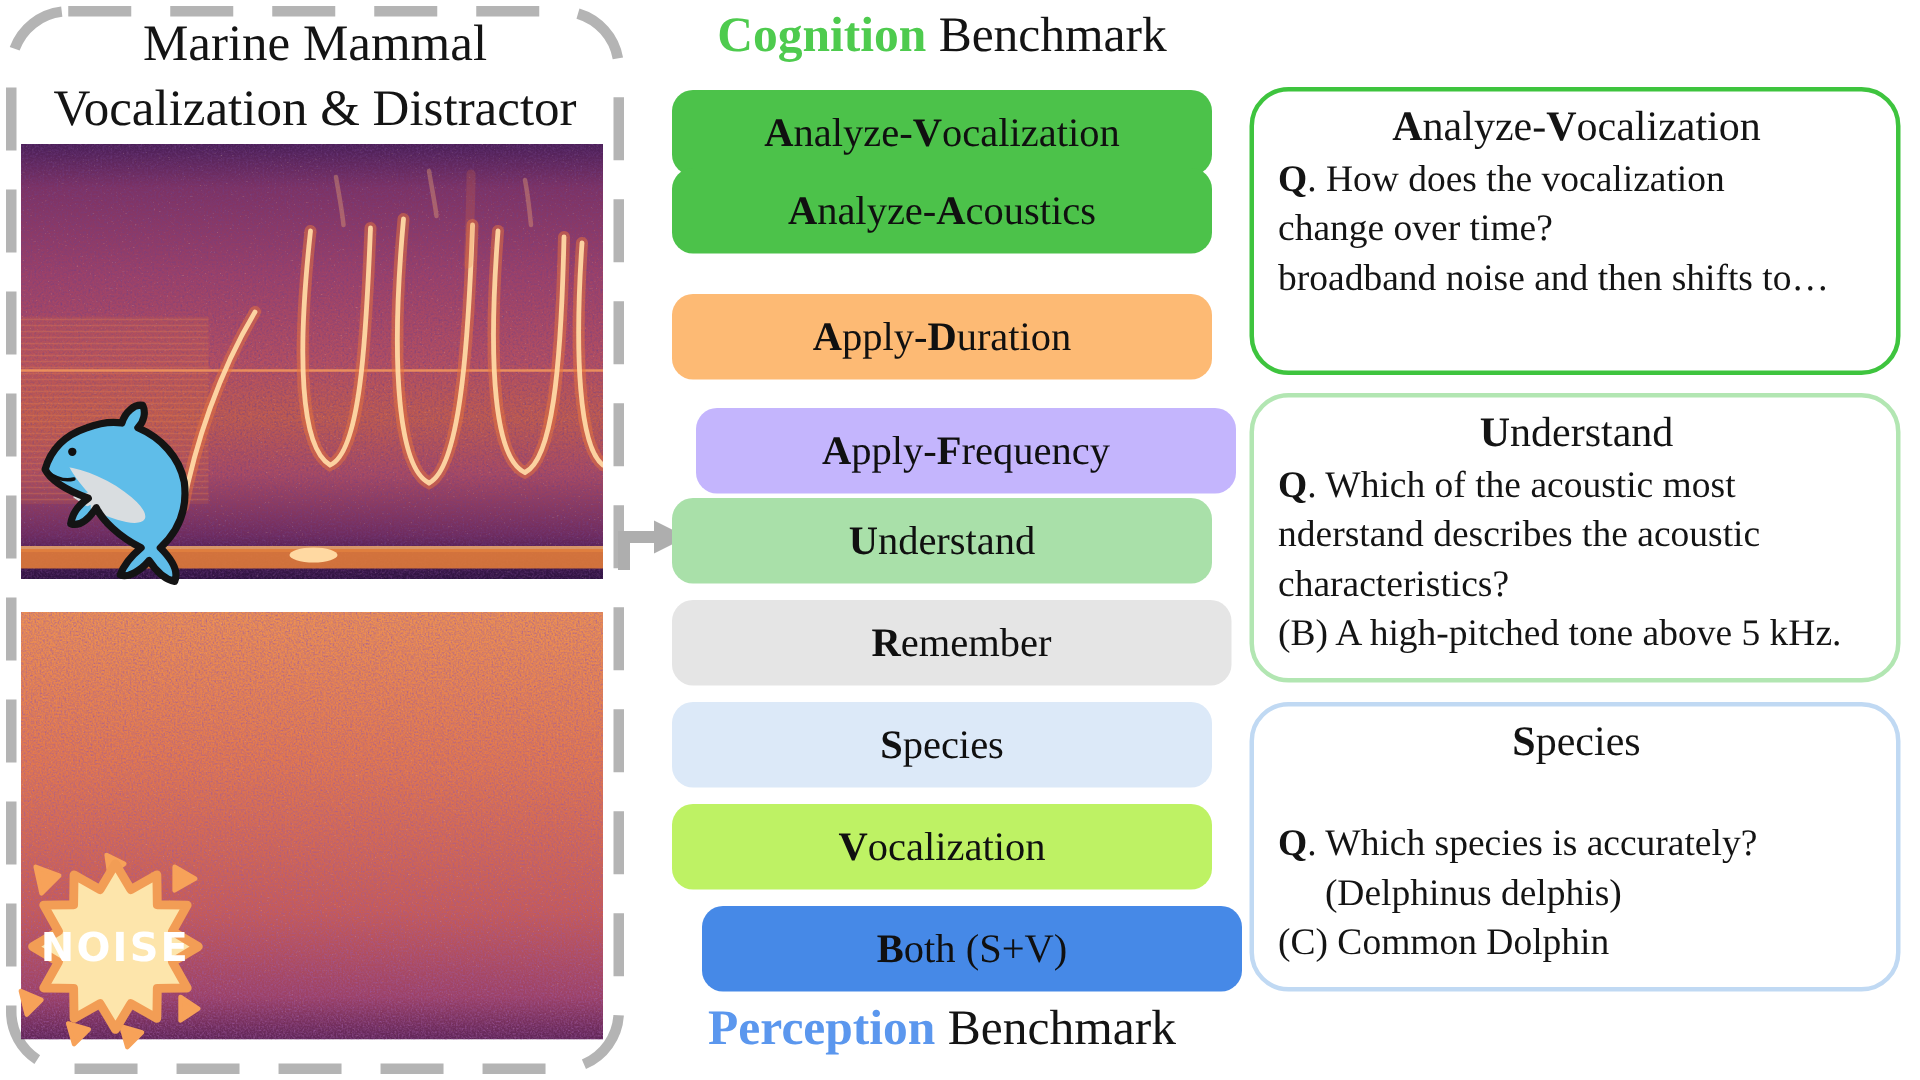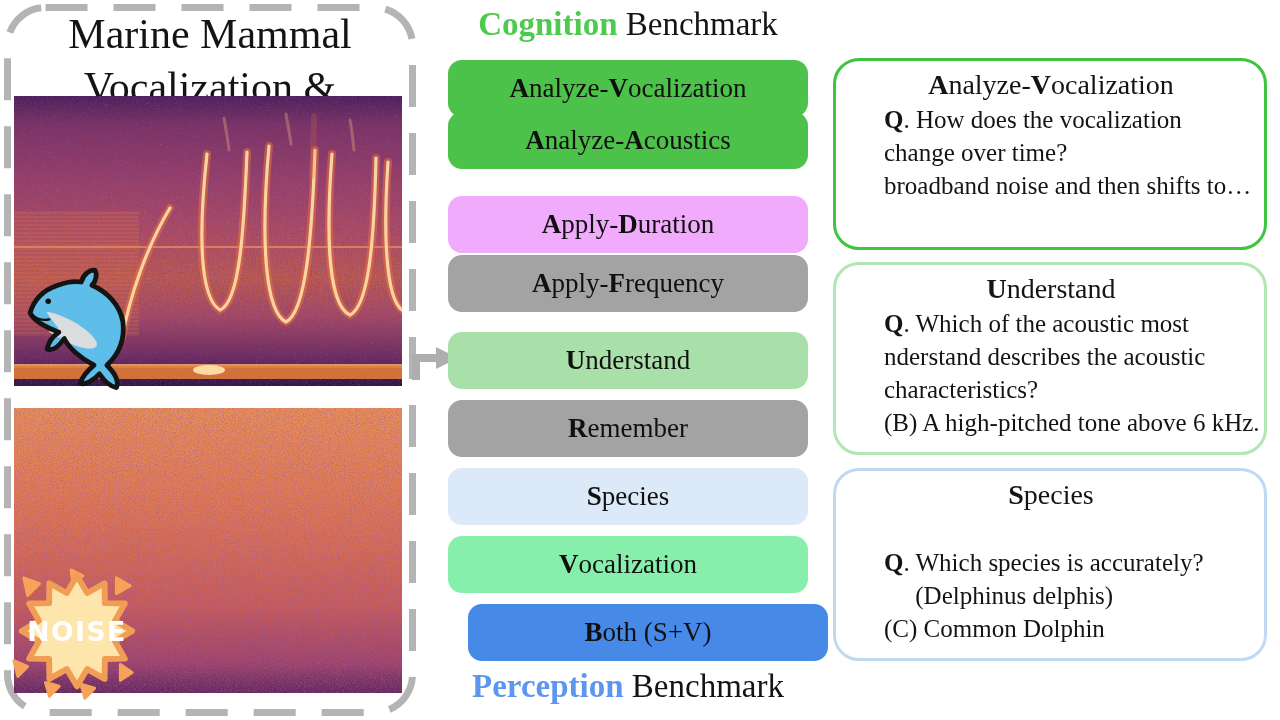--- a/index.html
+++ b/index.html
@@ -1,27 +1,27 @@
 <!DOCTYPE html>
 <html><head>
 <meta charset="utf-8">
 <style>
   html,body{margin:0;padding:0;background:#ffffff;}
   .canvas{position:relative;width:1280px;height:720px;background:#ffffff;overflow:hidden;
           font-family:"Liberation Serif","DejaVu Serif",serif;color:#141414;}
   .abs{position:absolute;}
-  .panel-title{left:4px;top:8px;width:412px;text-align:center;font-size:42px;line-height:1.27;color:#141414;}
+  .panel-title{left:4px;top:8px;width:412px;text-align:center;font-size:34px;line-height:1.27;color:#141414;}
   .col-header{width:376px;text-align:center;font-size:33px;color:#141414;}
   .col-header .hl{font-weight:bold;text-align:right;}
   .pill{left:448px;width:360px;height:57px;border-radius:14px;display:flex;align-items:center;justify-content:center;
         font-size:27px;color:#101010;}
   .qa{left:833px;width:434px;background:#ffffff;border:3.5px solid;border-radius:26px;box-sizing:border-box;
       padding:8px 14px 0 16px;}
   .qa-title{text-align:center;font-size:28px;margin-bottom:2px;}
-  .qa-line{font-size:25px;line-height:33px;white-space:nowrap;margin-left:32px;}
+  .qa-line{font-size:25px;line-height:33px;white-space:nowrap;}
   .b{font-weight:bold;}
   .noise-text{font-family:"DejaVu Sans","Liberation Sans",sans-serif;font-weight:bold;letter-spacing:1.5px;}
   svg{display:block;}
 </style>
 </head>
 <body>
 
 <div class="canvas">
 
   <svg class="abs" style="left:0;top:0;width:1280px;height:720px;pointer-events:none;">
@@ -147,36 +147,36 @@
   <div class="abs col-header" style="left:440px;top:6px">
     <span class="hl" style="color: rgb(78, 203, 78);">Cognition</span><span> Benchmark</span>
   </div>
 
   <div class="abs pill" style="top: 60px; background-color: rgb(76, 194, 74);">
       <span><span class="b">A</span><span>nalyze-</span><span class="b">V</span><span>ocalization</span></span>
     </div>
   <div class="abs pill" style="top: 112px; background-color: rgb(76, 194, 74); text-align: right;">
       <span><span class="b">A</span><span>nalyze-</span><span class="b">A</span><span>coustics</span></span>
     </div>
-  <div class="abs pill" style="top: 196px; background-color: #f0abfc;">
+  <div class="abs pill" style="top: 196px; background-color: #fdba74;">
       <span><span class="b">A</span><span>pply-</span><span class="b">D</span><span>uration</span></span>
     </div>
-  <div class="abs pill" style="top: 255px; background-color: #a3a3a3;">
+  <div class="abs pill" style="top: 272px; background-color: #c4b5fd; margin-left: 16px;">
       <span><span class="b">A</span><span>pply-</span><span class="b">F</span><span>requency</span></span>
     </div>
   <div class="abs pill" style="top: 332px; background-color: rgb(169, 224, 169);">
       <span><span class="b">U</span><span>nderstand</span></span>
     </div>
-  <div class="abs pill" style="top: 400px; background-color: #a3a3a3;">
+  <div class="abs pill" style="top: 400px; background-color: #e5e5e5; padding-left: 13px;">
       <span><span class="b">R</span><span>emember</span></span>
     </div>
   <div class="abs pill" style="top: 468px; background-color: rgb(220, 233, 248);">
       <span><span class="b">S</span><span>pecies</span></span>
     </div>
-  <div class="abs pill" style="top: 536px; background-color: #86efac;">
+  <div class="abs pill" style="top: 536px; background-color: #bef264;">
       <span><span class="b">V</span><span>ocalization</span></span>
     </div>
   <div class="abs pill" style="top: 604px; background-color: rgb(70, 137, 231); margin-left: 20px;">
       <span><span class="b">B</span><span>oth (S+V)</span></span>
     </div>
 
   <div class="abs col-header" style="left:440px;top:668px">
     <span class="hl" style="color: rgb(91, 151, 238);">Perception</span><span> Benchmark</span>
   </div>
 
@@ -188,21 +188,21 @@
         <div class="qa-line"><span>broadband noise and then shifts to…</span></div>
       </div>
   </div>
 
   <div class="abs qa" style="top: 262px; height: 193px; border-color: rgb(178, 230, 178);">
     <div class="qa-title"><span class="b">U</span><span>nderstand</span></div>
     <div class="qa-body">
         <div class="qa-line"><span class="b">Q</span><span>. Which of the acoustic most</span></div>
         <div class="qa-line"><span>nderstand describes the acoustic</span></div>
         <div class="qa-line"><span>characteristics?</span></div>
-        <div class="qa-line"><span>(B) A high-pitched tone above 6 kHz.</span></div>
+        <div class="qa-line"><span>(B) A high-pitched tone above 5 kHz.</span></div>
       </div>
   </div>
 
   <div class="abs qa" style="top: 468px; height: 193px; border-color: rgb(192, 217, 243);">
     <div class="qa-title"><span class="b">S</span><span>pecies</span></div>
     <div class="qa-body">
         <div class="qa-line"><span>&nbsp;</span></div>
         <div class="qa-line"><span class="b">Q</span><span>. Which species is accurately?</span></div>
         <div class="qa-line"><span>&nbsp;&nbsp;&nbsp;&nbsp;&nbsp;(Delphinus delphis)</span></div>
         <div class="qa-line"><span>(C) Common Dolphin</span></div>

